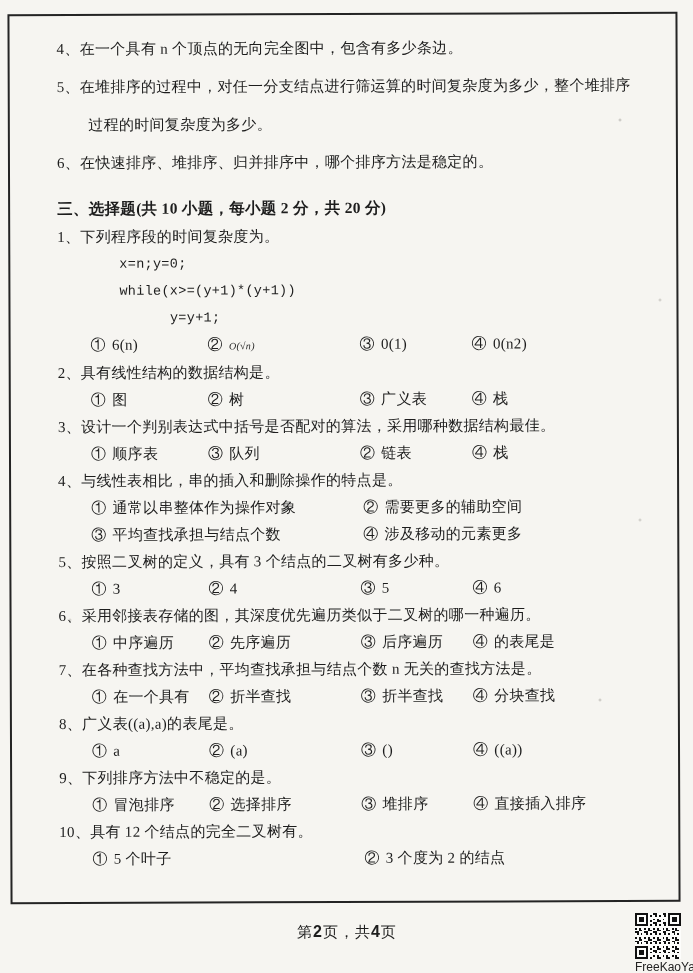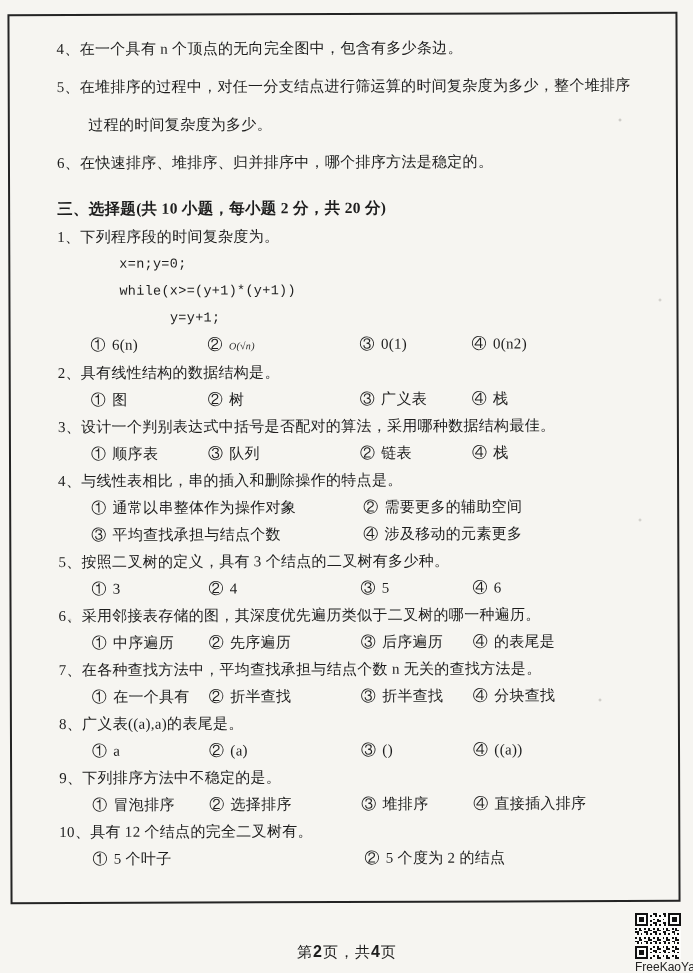--- a/index.html
+++ b/index.html
@@ -37,21 +37,21 @@
     font-size:13.5px;line-height:27px;white-space:pre;
     margin-left:62px;
   }
   .opt-row{display:grid;margin-left:33px;line-height:27px;}
   .opt-row.cols4{grid-template-columns:117px 152px 112px auto;}
   .opt-row.cols2{grid-template-columns:272px auto;}
   .opt-cell{white-space:nowrap;}
   .opt-cell .circ{font-size:15px;margin-right:6px;}
   .opt-cell.math .lbl{font-style:italic;font-size:10px;}
   .footer-pageno{
-    position:absolute;left:297px;top:923px;font-size:15px;letter-spacing:1px;margin-top:20px;
+    position:absolute;left:297px;top:923px;font-size:15px;letter-spacing:1px;
   }
   .footer-pageno .pgnum{font-weight:bold;font-size:16px;font-family:"Liberation Sans",sans-serif;}
   .qr-wrap{position:absolute;left:635px;top:913px;width:48px;text-align:center;}
   .qr-wrap svg{display:block;background:#fdfdfb;}
   .qr-caption{
     font-family:"Liberation Sans","DejaVu Sans",sans-serif;
     font-size:12px;color:#222;margin-top:1px;letter-spacing:0;
   }
 </style>
 </head>
@@ -132,21 +132,21 @@
         <div class="q-row">9、下列排序方法中不稳定的是。</div>
         <div class="opt-row cols4">
           <span class="opt-cell"><span class="circ">①</span><span class="lbl">冒泡排序</span></span>
           <span class="opt-cell"><span class="circ">②</span><span class="lbl">选择排序</span></span>
           <span class="opt-cell"><span class="circ">③</span><span class="lbl">堆排序</span></span>
           <span class="opt-cell"><span class="circ">④</span><span class="lbl">直接插入排序</span></span>
         </div>
         <div class="q-row">10、具有 12 个结点的完全二叉树有。</div>
         <div class="opt-row cols2">
           <span class="opt-cell"><span class="circ">①</span><span class="lbl">5 个叶子</span></span>
-          <span class="opt-cell"><span class="circ">②</span><span class="lbl">5 个度为 2 的结点</span></span>
+          <span class="opt-cell"><span class="circ">②</span><span class="lbl">3 个度为 2 的结点</span></span>
         </div>
       </div>
   </div>
 </div>
 
 <div class="footer-pageno" id="page-label"><span>第</span><span class="pgnum">2</span><span>页，共</span><span class="pgnum">4</span><span>页</span></div>
 
 <div class="qr-wrap">
   <svg id="qr-svg" width="46" height="46" viewBox="0 0 25 25" shape-rendering="crispEdges">
       <rect x="0" y="0" width="25" height="25" fill="#fdfdfb"></rect>

